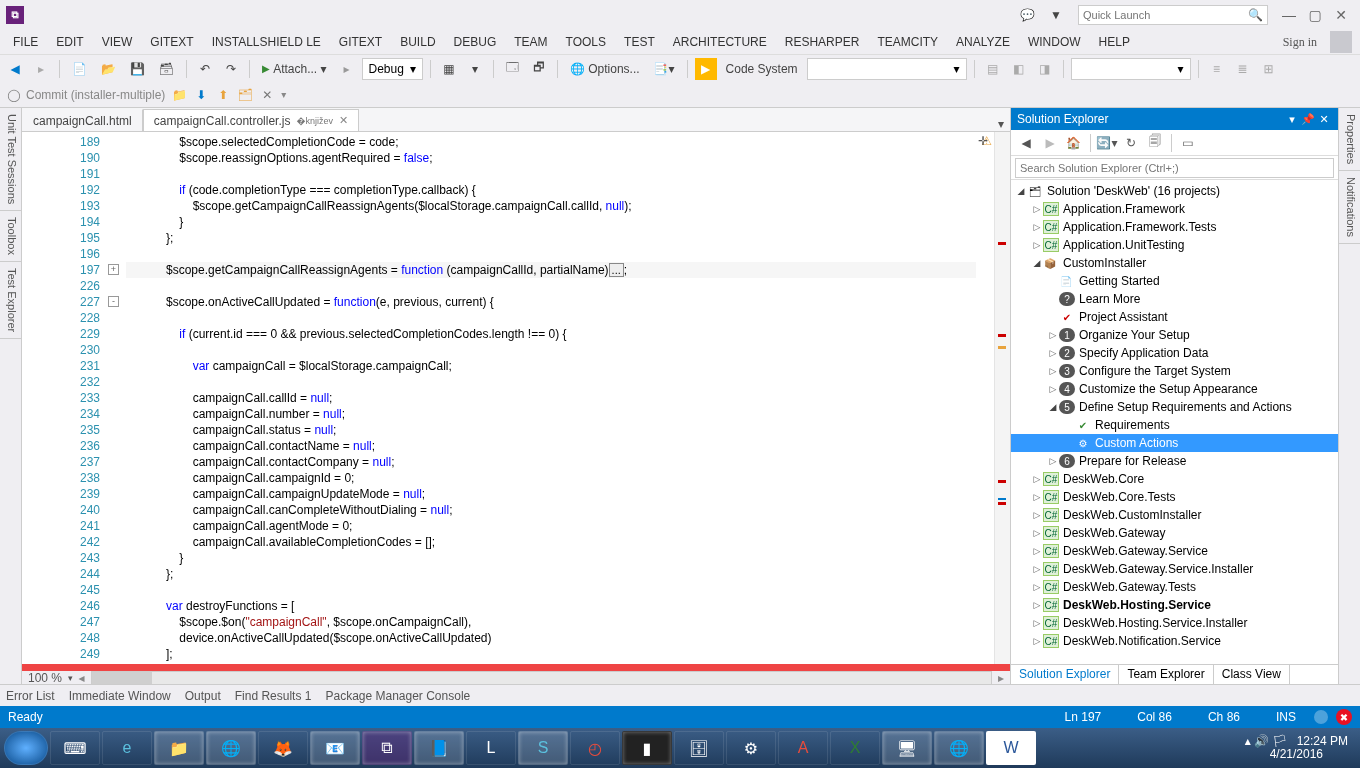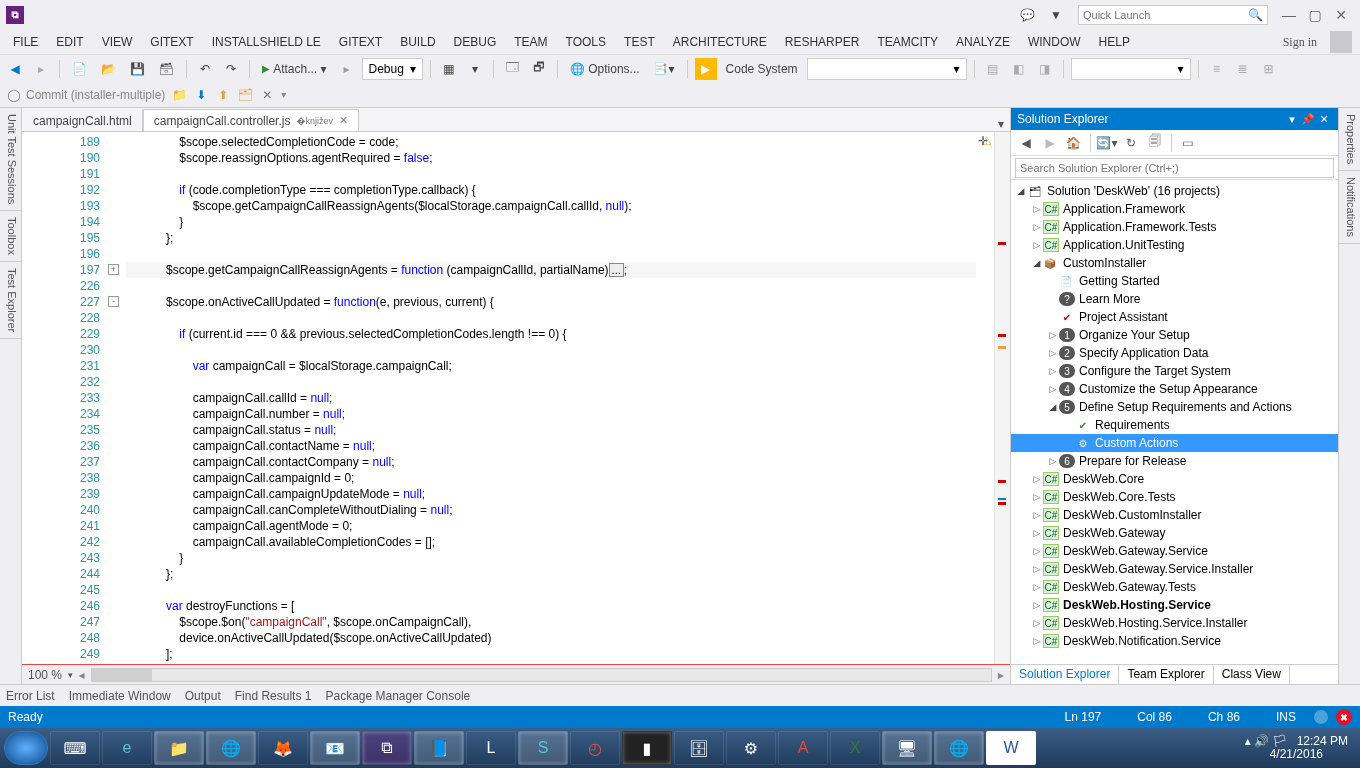--- a/index.html
+++ b/index.html
@@ -47,21 +47,21 @@
 .fold-col{width:14px;background:#fff;position:relative;}
 .fold-col .mark{position:absolute;left:0;width:11px;height:11px;border:1px solid #999;font-size:9px;line-height:9px;text-align:center;color:#666;background:#fff;}
 .code { flex:1; padding:2px 0 2px 4px; white-space:pre; line-height:16px; color:#000; overflow:hidden;}
 .code .ln{height:16px;display:block;}
 .kw{color:#0000ff;} .str{color:#a31515;}
 .hl-line{background:#f6f6f6;}
 .box{border:1px solid #888;padding:0 2px;background:#eee;font-size:11px;}
 .ind-margin{width:18px;background:#fff;position:relative;}
 .track{width:16px;background:#f4f4f4;border-left:1px solid #e4e4e4;position:relative;}
 .track .mark{position:absolute;left:3px;width:8px;height:3px;}
-.editor-footer{height:20px;border-top:1px solid #ef4444;display:flex;align-items:center;padding:0 6px;font-size:11px;color:#555;gap:6px;background:#efeef2;}
+.editor-footer{height:20px;border-top:7px solid #ef4444;display:flex;align-items:center;padding:0 6px;font-size:11px;color:#555;gap:6px;background:#efeef2;}
 .editor-footer .hscroll{flex:1;height:14px;background:#e8e8e8;border:1px solid #ccc;position:relative;}
 .editor-footer .hscroll .thumb{position:absolute;left:0;top:0;height:100%;width:60px;background:#cfcfcf;}
 
 .right-rail{width:22px;background:#efeef2;border-left:1px solid #ccc;display:flex;flex-direction:column;}
 
 .solution-panel { width:328px; background:#fff; border-left:1px solid #ccc; display:flex; flex-direction:column; }
 .panel-title { height:22px; background:#007acc; color:#fff; display:flex; align-items:center; padding:0 6px; font-size:12px; }
 .panel-title .spacer{flex:1;}
 .panel-title .ico{width:16px;text-align:center;font-size:11px;}
 .panel-toolbar{height:26px;border-bottom:1px solid #ddd;display:flex;align-items:center;padding:0 4px;gap:2px;}

